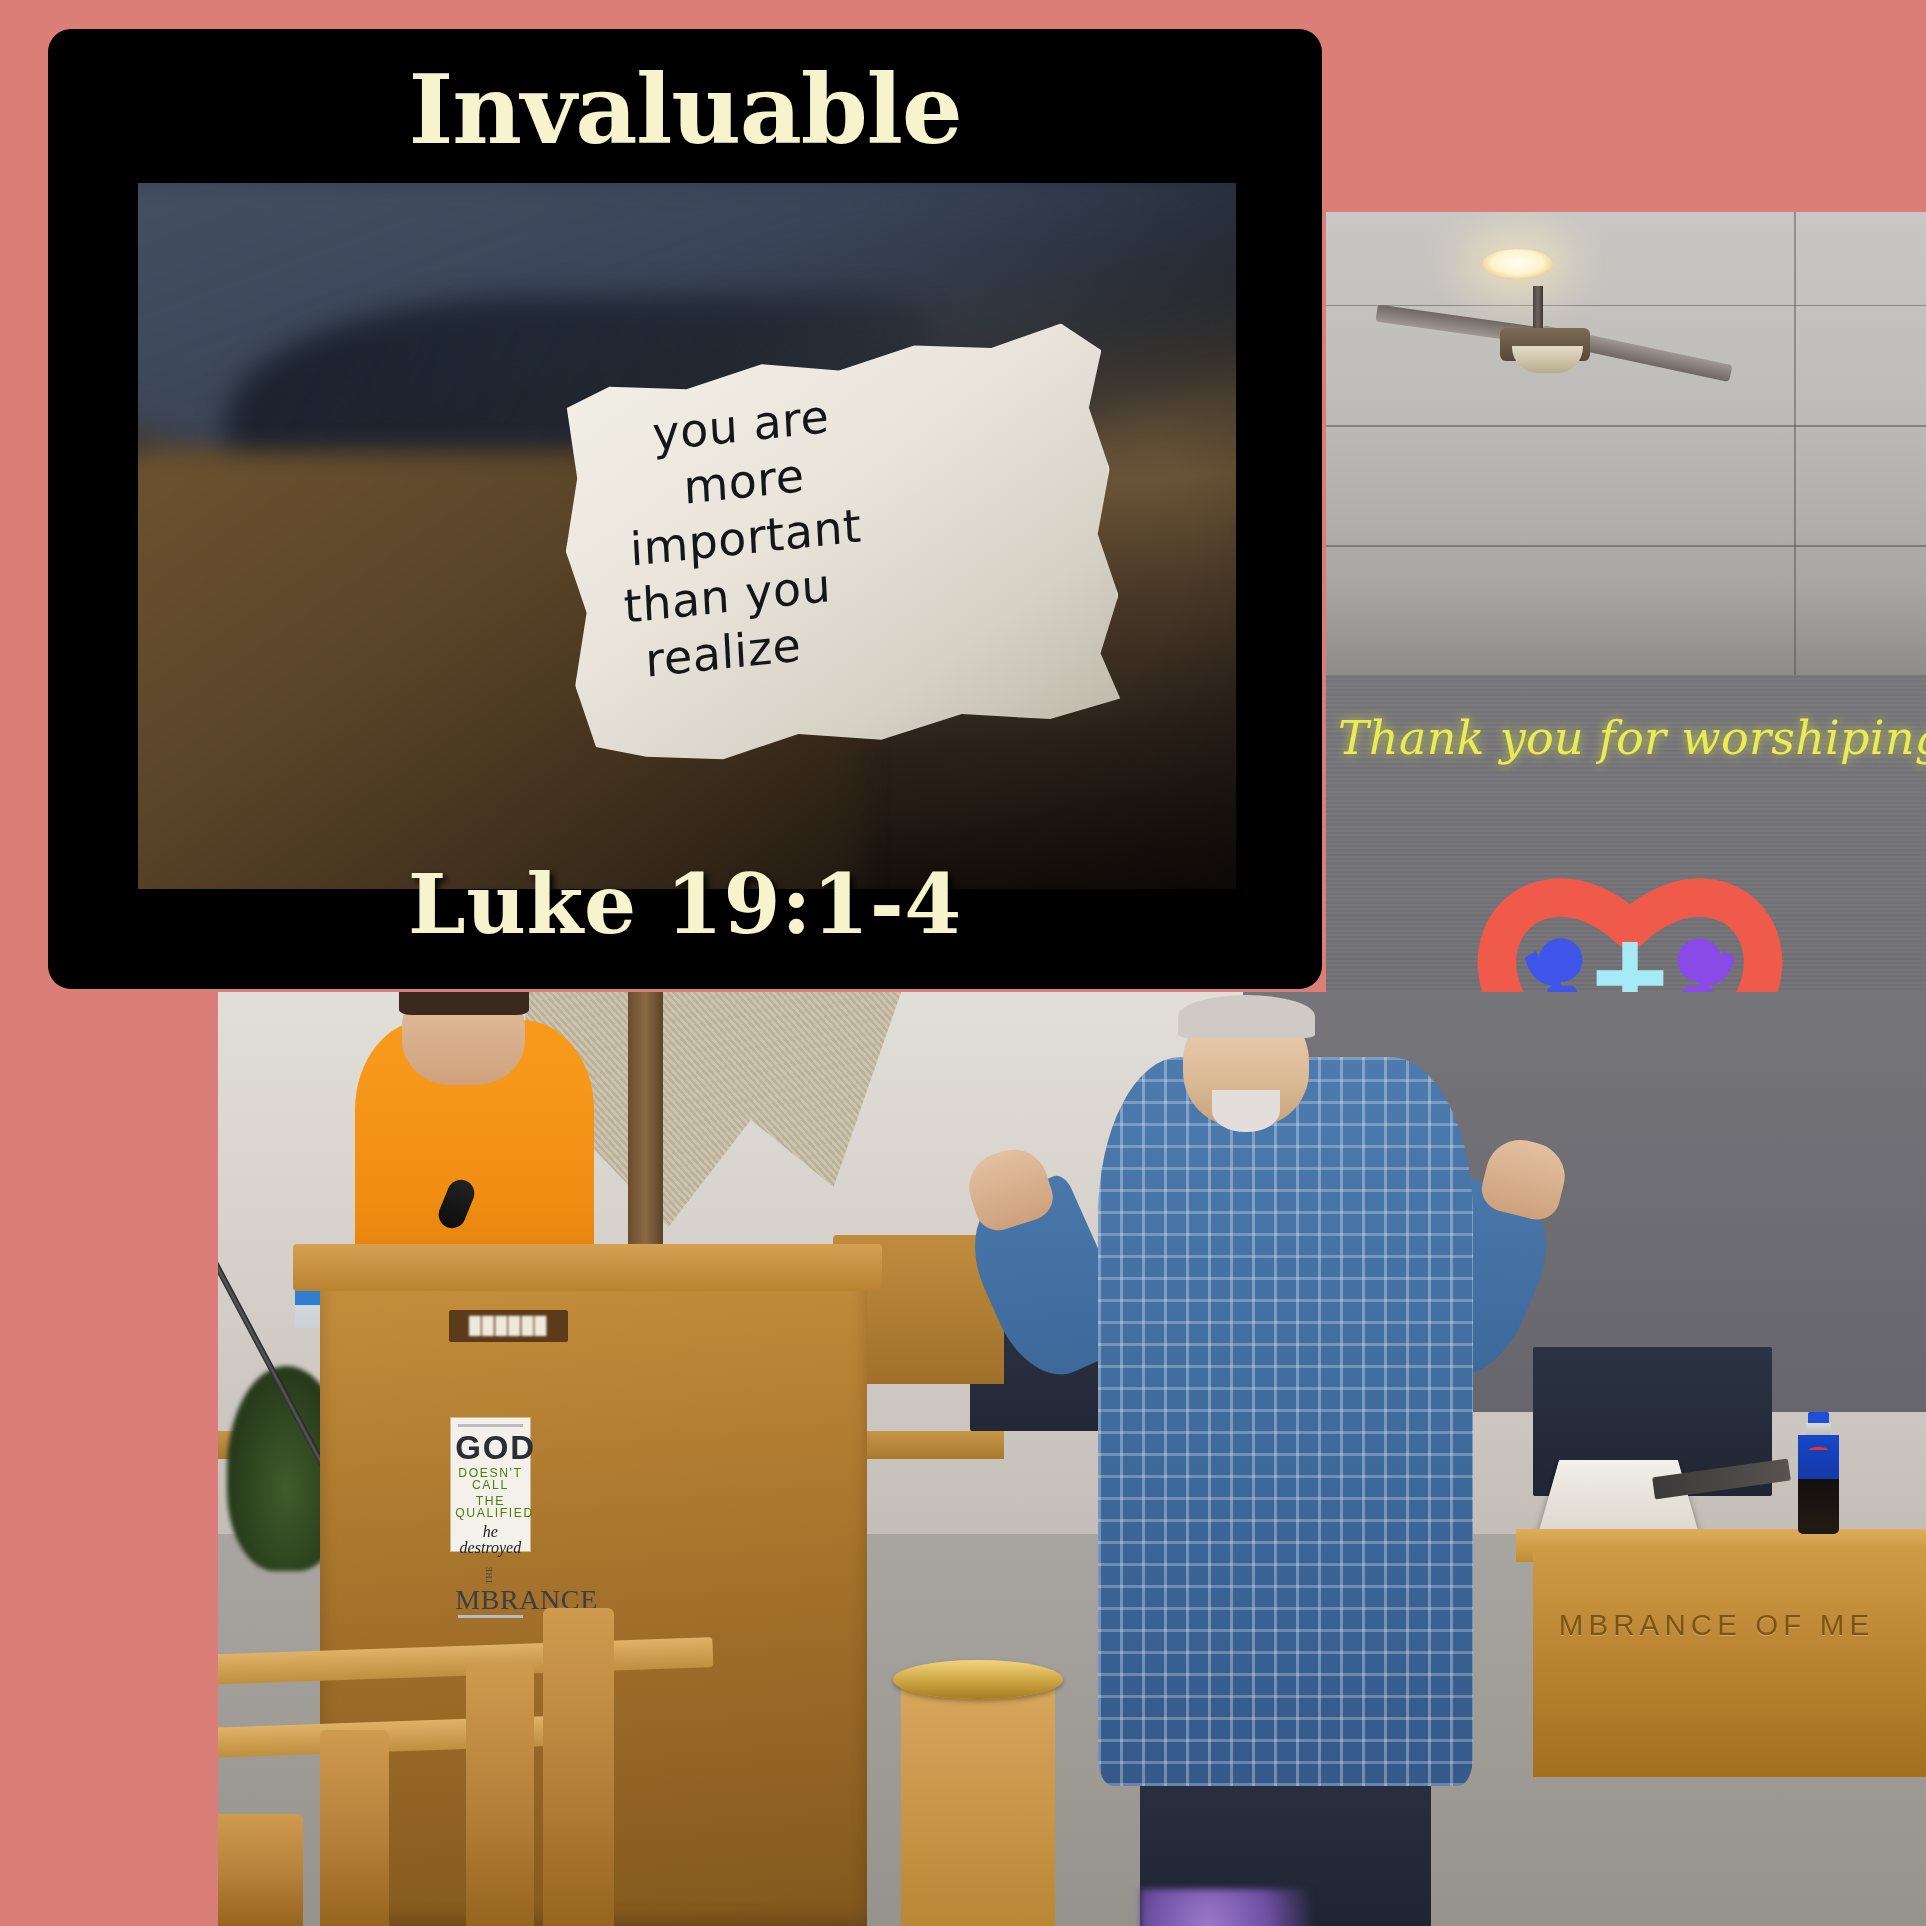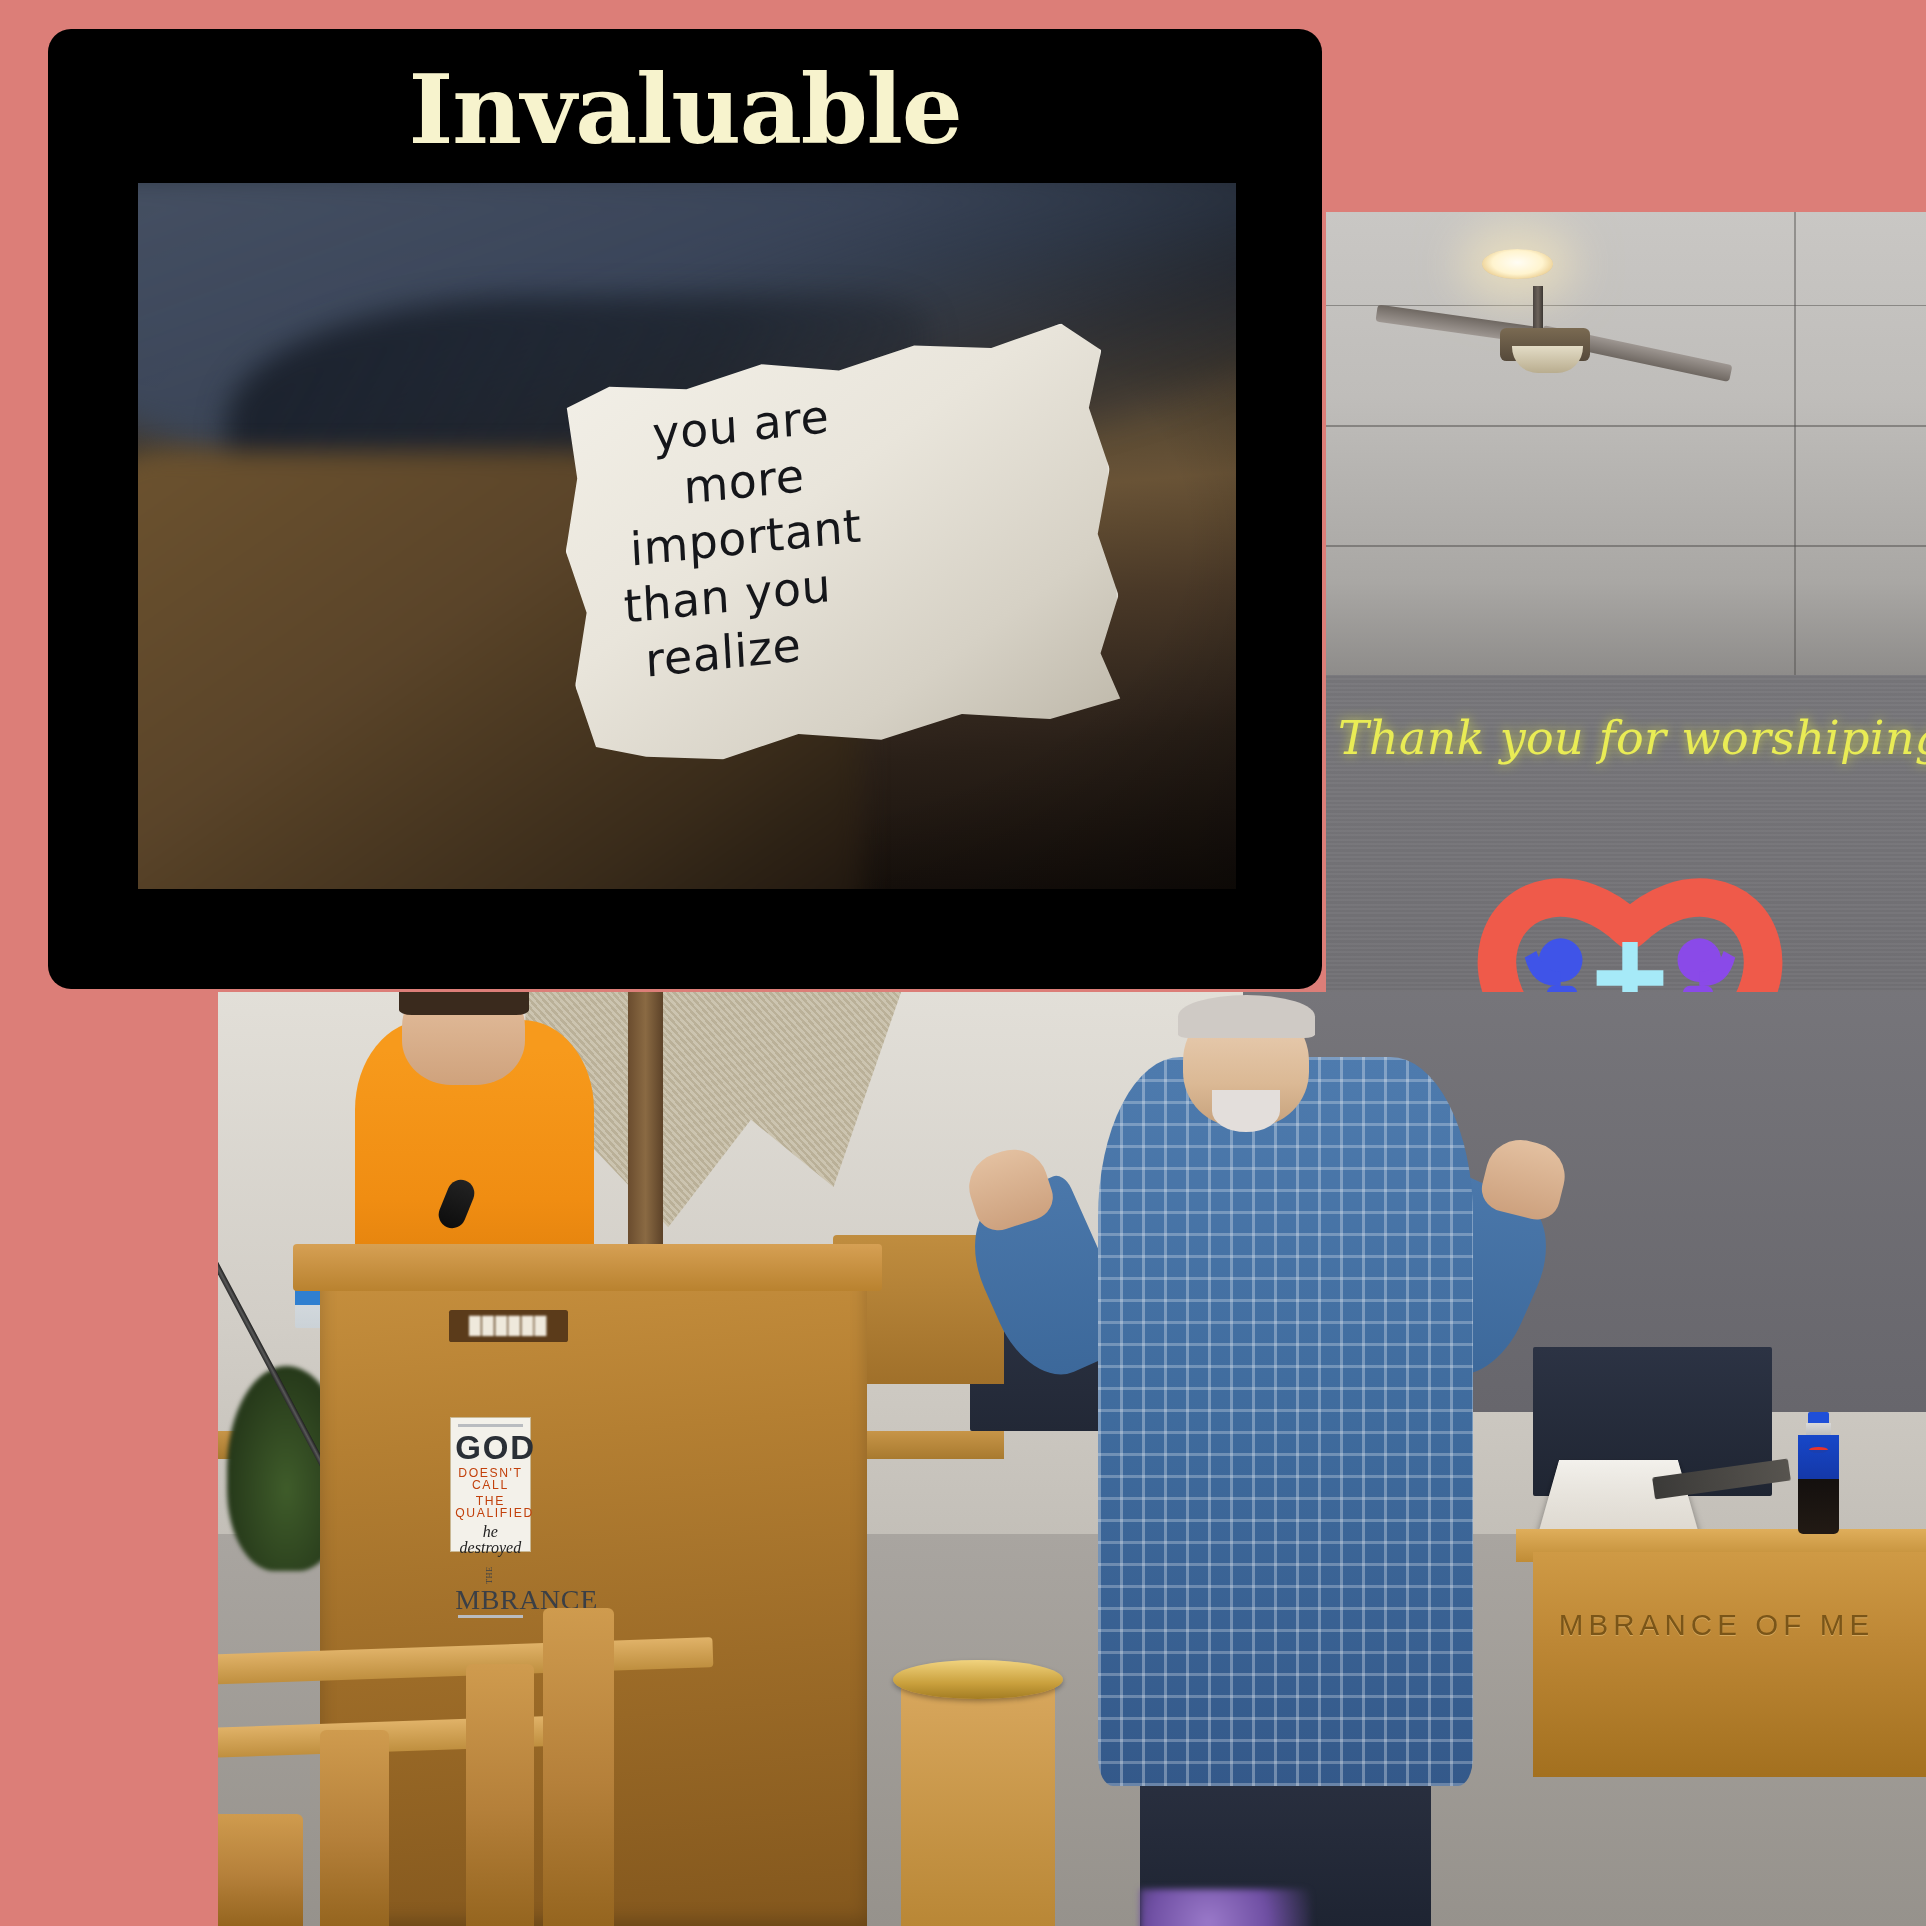--- a/index.html
+++ b/index.html
@@ -212,21 +212,21 @@
     background:#f3f1ea;
     border:1.3px solid #c9b894;
     padding:5.1px 3.9px;
     box-sizing:border-box;
     text-align:center;
     color:#2a2f36;
     line-height:1.0;
   }
   .gs-rule{height:2.6px;background:#b9bcc0;margin:1.3px 2.6px 3.9px;}
   .gs-god{font-size:33px;font-weight:bold;letter-spacing:1.9px;display:block;}
-  .gs-sm{font-size:12.2px;letter-spacing:1.6px;display:block;margin-top:3.2px;color:#c2410c;}
+  .gs-sm{font-size:12.2px;letter-spacing:1.6px;display:block;margin-top:3.2px;color:#4d7c0f;}
   .gs-script{font-family:"Liberation Serif",serif;font-style:italic;font-size:16px;display:block;margin:4.5px 0 2.6px;color:#222;}
   .gs-called{font-family:"Liberation Serif",serif;font-size:28px;letter-spacing:0.6px;display:block;color:#3a3f46;}
   .gs-the{font-size:8.3px;letter-spacing:0.6px;display:inline-block;transform:rotate(-90deg);vertical-align:middle;}
   .bp-mic-stand{
     position:absolute;left:7.5%;top:22%;width:5.8px;height:34%;
     background:linear-gradient(90deg,#2a2a2a,#585858,#1e1e1e);
     transform:rotate(-28deg);transform-origin:bottom;
   }
   .bp-mic-head{
     position:absolute;left:13.2%;top:20%;width:27px;height:50px;border-radius:14px;
@@ -399,20 +399,21 @@
         <div class="note-text">
           <span class="nt1">you are</span>
           <span class="nt2">more</span>
           <span class="nt3">important</span>
           <span class="nt4">than you</span>
           <span class="nt5">realize</span>
         </div>
       </div>
     </div>
 
+    <div class="slide-ref">Luke 19:1-4</div>
   </div>
 
   <div class="right-photo">
 
     <div class="ceiling">
       <div class="ceiling-line cl1"></div>
       <div class="ceiling-line cl2"></div>
       <div class="ceiling-line cl3"></div>
       <div class="ceiling-vline" style="left:78%"></div>
       <div class="downlight"></div>

